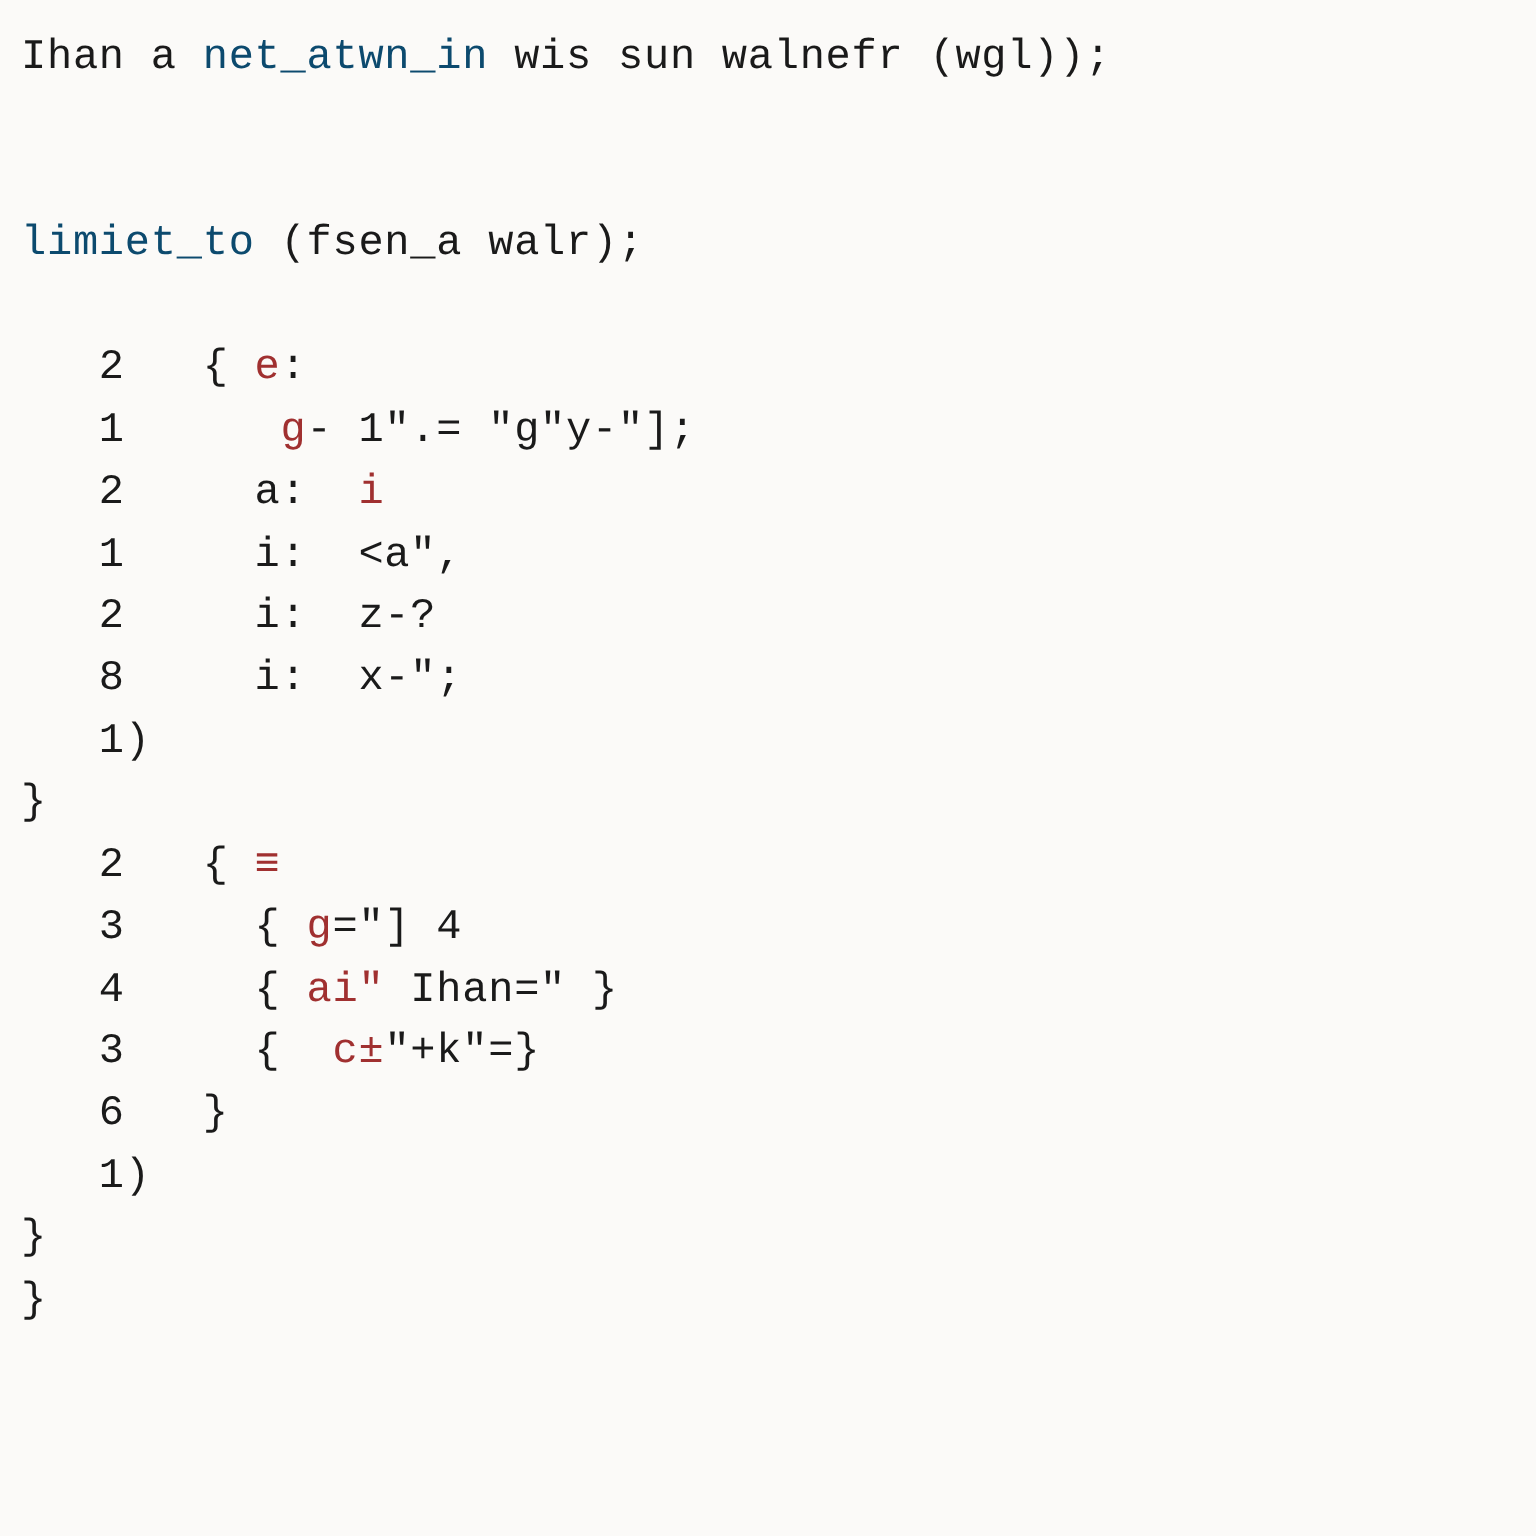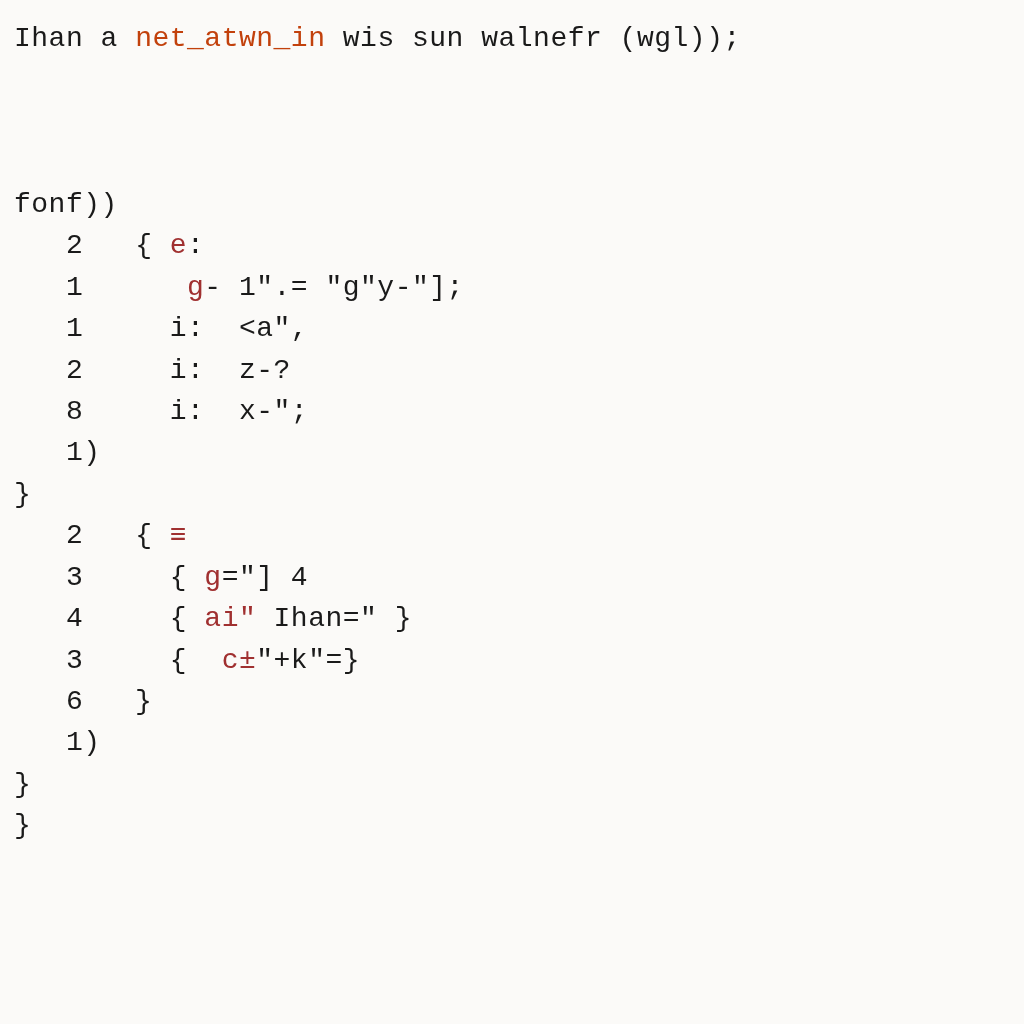--- a/index.html
+++ b/index.html
@@ -19,47 +19,48 @@
       font-weight: 500;
     }
     .line {
       white-space: pre;
       letter-spacing: 0.5px;
     }
     .empty {
       height: 1.48em;
     }
     .kw {
-      color: #c2410c;
+      color: #0c4a6e;
     }
     .red {
       color: #a03030;
     }
   </style>
 </head>
 <body>
 
 <div>
 
   <div class="line"><span>Ihan a </span><span class="kw">net_atwn_in</span><span> wis sun walnefr (wgl));</span></div>
 
   <div class="empty"></div>
 
 
   <div class="empty"></div>
 
+  <div class="line"><span class="kw">limiet_to</span><span> (fsen_a walr);</span></div>
 
   <div class="empty"></div>
 
-  <div class="line">fonf))</div>
 
   <div class="line"><span>   2   </span><span>{ </span><span class="red">e</span><span>:</span></div>
 
   <div class="line"><span>   1      </span><span class="red">g</span><span>- 1".= "g"y-"];</span></div>
 
+  <div class="line"><span>   2     </span><span>a:  </span><span class="red">i</span></div>
 
   <div class="line"><span>   1     </span><span>i:  &lt;a",</span></div>
 
   <div class="line"><span>   2     </span><span>i:  z-?</span></div>
 
   <div class="line"><span>   8     </span><span>i:  x-";</span></div>
 
   <div class="line">   1)</div>
 
   <div class="line">}</div>

